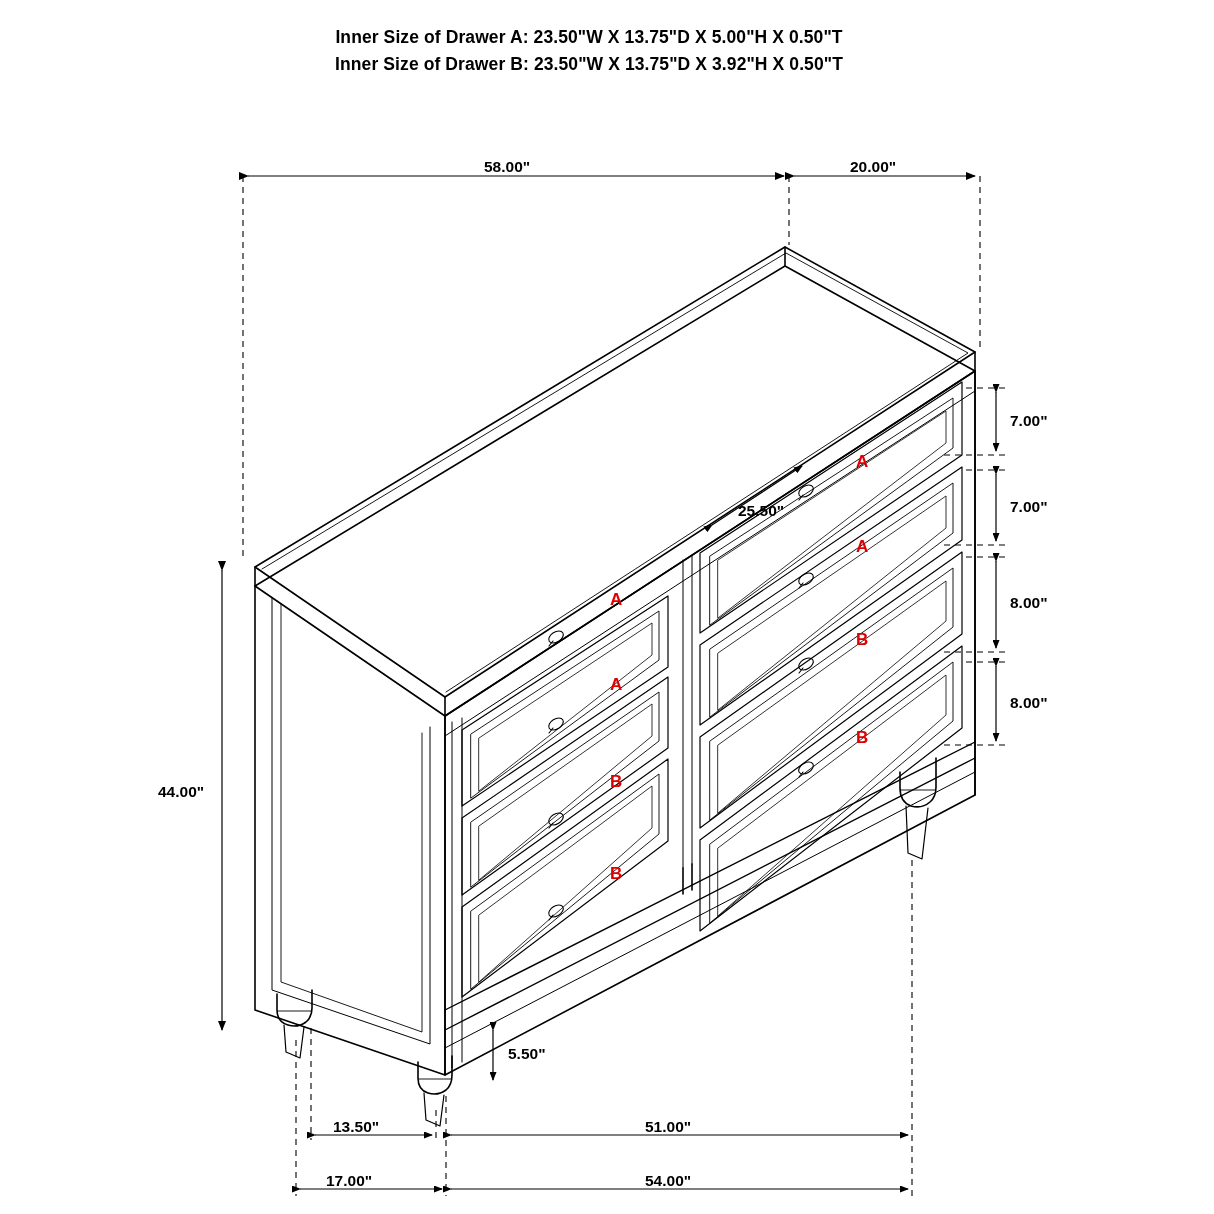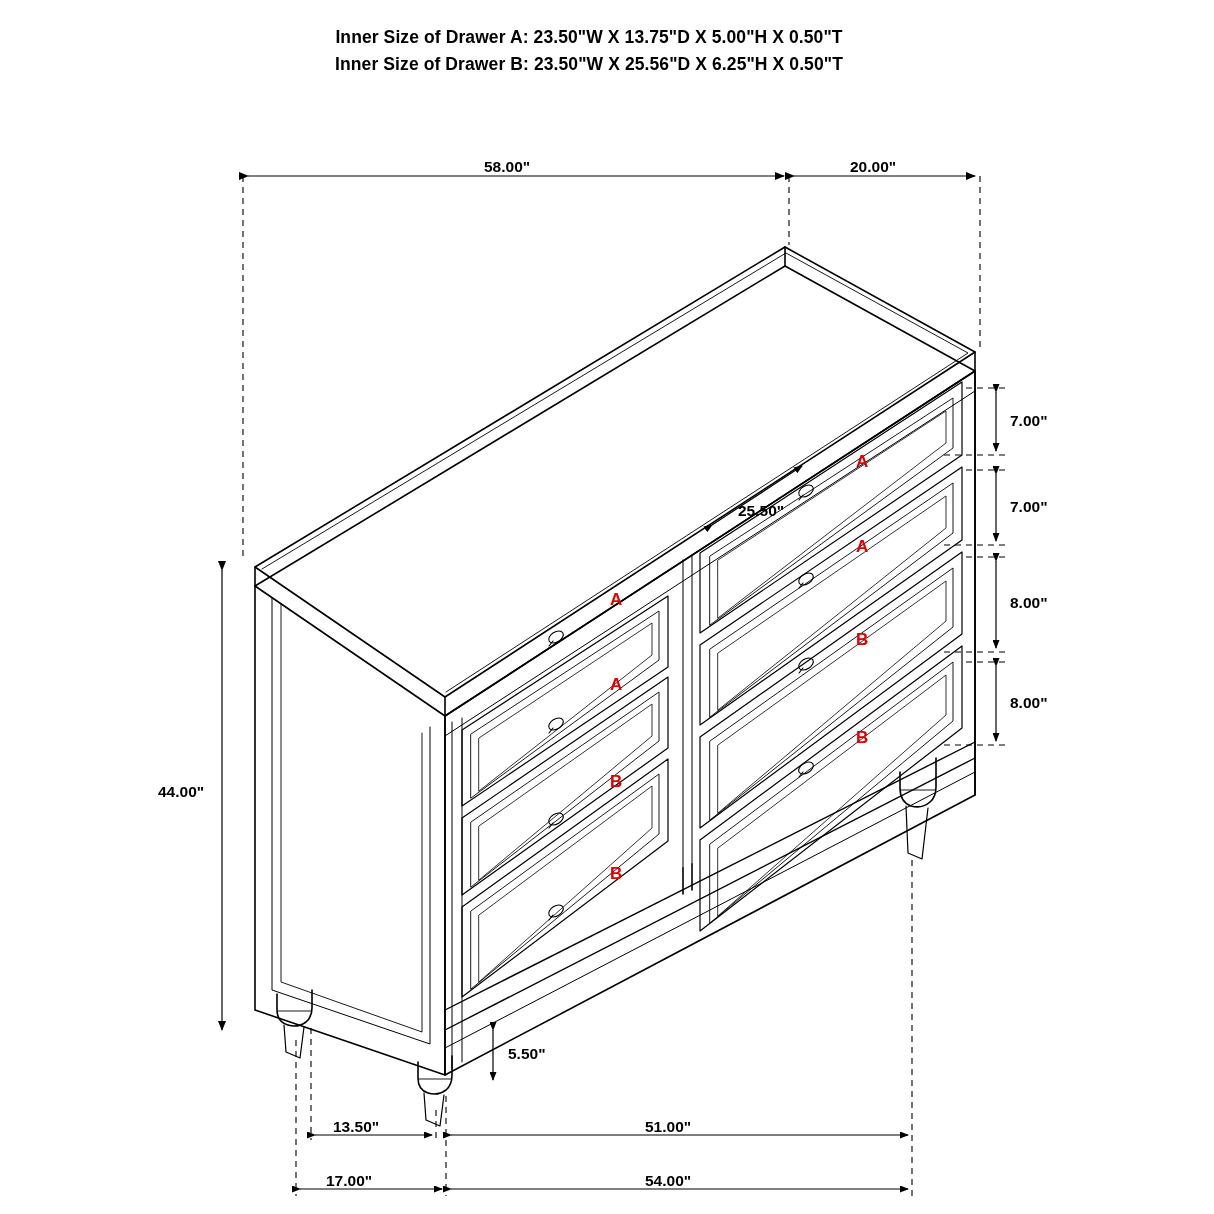--- a/index.html
+++ b/index.html
@@ -54,21 +54,21 @@
     white-space: nowrap;
   }
 </style>
 </head>
 <body>
 
 <div id="stage">
 
   <div class="header">
     <div class="line">Inner Size of Drawer A: 23.50"W X 13.75"D X 5.00"H X 0.50"T</div>
-    <div class="line">Inner Size of Drawer B: 23.50"W X 25.56"D X 6.25"H X 0.50"T</div>
+    <div class="line">Inner Size of Drawer B: 23.50"W X 13.75"D X 3.92"H X 0.50"T</div>
   </div>
 
   <svg class="dim" viewBox="0 0 1214 1214">
     <defs>
       <marker id="ah" markerWidth="10" markerHeight="8" refX="9" refY="4" orient="auto" markerUnits="userSpaceOnUse">
         <path d="M0,0 L10,4 L0,8 z" fill="#000"></path>
       </marker>
       <marker id="ahs" markerWidth="9" markerHeight="7" refX="8" refY="3.5" orient="auto" markerUnits="userSpaceOnUse">
         <path d="M0,0 L9,3.5 L0,7 z" fill="#000"></path>
       </marker>

